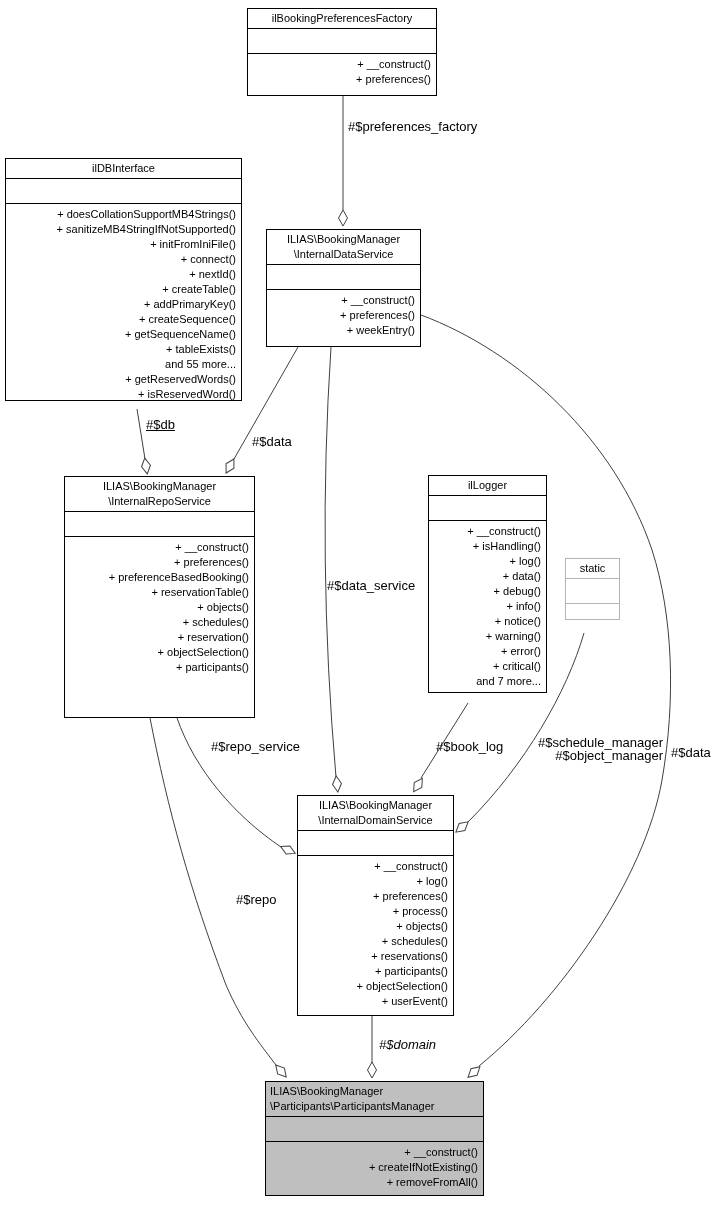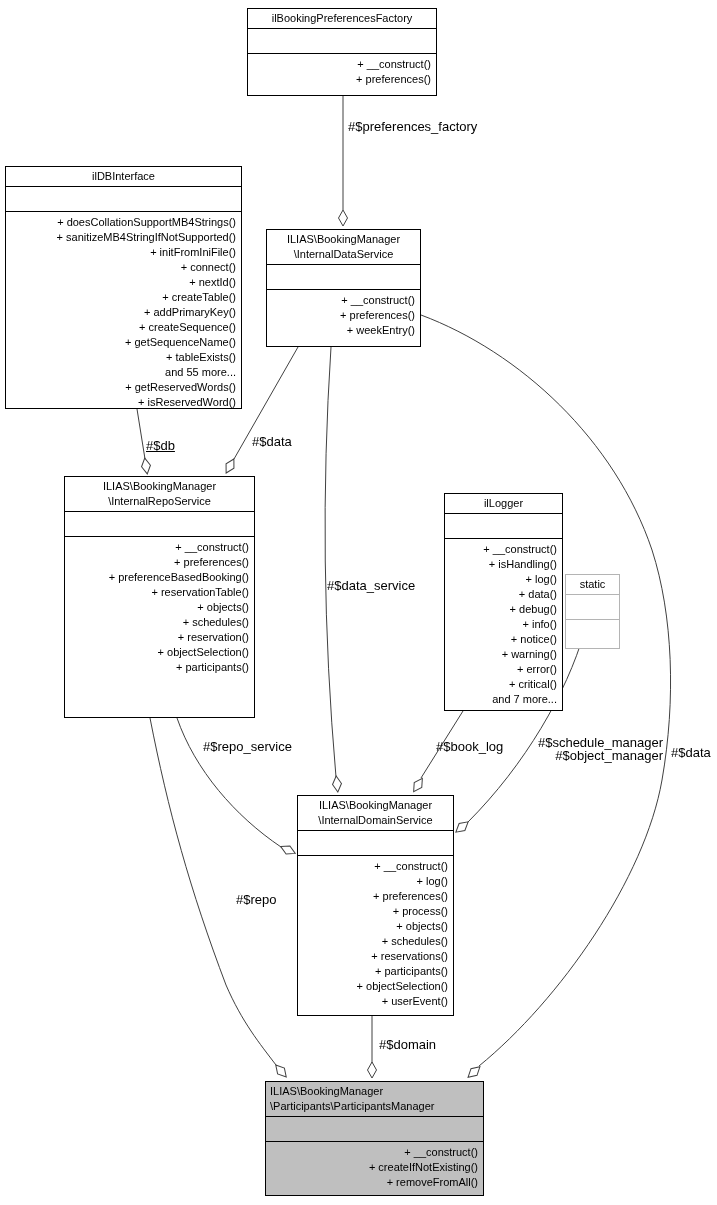--- a/index.html
+++ b/index.html
@@ -67,21 +67,21 @@
 
   <div class="cls" style="left:247px;top:8px;width:190px;height:88px;">
     <div class="cls-title">ilBookingPreferencesFactory</div>
     <div class="cls-attrs"></div>
     <div class="cls-methods">
         <div class="m">+ __construct()</div>
         <div class="m">+ preferences()</div>
       </div>
   </div>
 
-  <div class="cls" style="left:5px;top:166px;width:237px;height:243px;">
+  <div class="cls" style="left:5px;top:158px;width:237px;height:243px;">
     <div class="cls-title">ilDBInterface</div>
     <div class="cls-attrs"></div>
     <div class="cls-methods">
         <div class="m">+ doesCollationSupportMB4Strings()</div>
         <div class="m">+ sanitizeMB4StringIfNotSupported()</div>
         <div class="m">+ initFromIniFile()</div>
         <div class="m">+ connect()</div>
         <div class="m">+ nextId()</div>
         <div class="m">+ createTable()</div>
         <div class="m">+ addPrimaryKey()</div>
@@ -115,39 +115,39 @@
         <div class="m">+ preferenceBasedBooking()</div>
         <div class="m">+ reservationTable()</div>
         <div class="m">+ objects()</div>
         <div class="m">+ schedules()</div>
         <div class="m">+ reservation()</div>
         <div class="m">+ objectSelection()</div>
         <div class="m">+ participants()</div>
       </div>
   </div>
 
-  <div class="cls" style="left:428px;top:493px;width:119px;height:218px;margin-left:16px;">
+  <div class="cls" style="left:428px;top:475px;width:119px;height:218px;">
     <div class="cls-title">ilLogger</div>
     <div class="cls-attrs"></div>
     <div class="cls-methods">
         <div class="m">+ __construct()</div>
         <div class="m">+ isHandling()</div>
         <div class="m">+ log()</div>
         <div class="m">+ data()</div>
         <div class="m">+ debug()</div>
         <div class="m">+ info()</div>
         <div class="m">+ notice()</div>
         <div class="m">+ warning()</div>
         <div class="m">+ error()</div>
         <div class="m">+ critical()</div>
         <div class="m">and 7 more...</div>
       </div>
   </div>
 
-  <div class="cls lightborder" style="left:565px;top:558px;width:55px;height:75px;margin-top:16px;">
+  <div class="cls lightborder" style="left:565px;top:558px;width:55px;height:62px;">
     <div class="cls-title">static</div>
     <div class="cls-attrs"></div>
     <div class="cls-methods"></div>
   </div>
 
   <div class="cls" style="left:297px;top:795px;width:157px;height:221px;">
     <div class="cls-title">ILIAS\BookingManager
 \InternalDomainService</div>
     <div class="cls-attrs"></div>
     <div class="cls-methods">
@@ -169,24 +169,24 @@
 \Participants\ParticipantsManager</div>
     <div class="cls-attrs"></div>
     <div class="cls-methods">
         <div class="m">+ __construct()</div>
         <div class="m">+ createIfNotExisting()</div>
         <div class="m">+ removeFromAll()</div>
       </div>
   </div>
 
   <div class="edge-label" style="left:348px;top:120px;">#$preferences_factory</div>
-  <div class="edge-label" style="left:146px;top:439px;text-decoration:underline;">#$db</div>
+  <div class="edge-label" style="left:146px;top:418px;text-decoration:underline;">#$db</div>
   <div class="edge-label" style="left:252px;top:435px;">#$data</div>
   <div class="edge-label" style="left:327px;top:579px;">#$data_service</div>
-  <div class="edge-label" style="left:203px;top:740px;text-align:center;">#$repo_service</div>
+  <div class="edge-label" style="left:211px;top:740px;text-align:center;">#$repo_service</div>
   <div class="edge-label" style="left:436px;top:740px;">#$book_log</div>
   <div class="edge-label center" style="left:536px;top:736px;width:127px;">#$schedule_manager
 #$object_manager</div>
   <div class="edge-label" style="left:671px;top:746px;">#$data</div>
   <div class="edge-label" style="left:236px;top:893px;">#$repo</div>
-  <div class="edge-label" style="left:379px;top:1038px;">#$domain</div>
+  <div class="edge-label" style="left:379px;top:1038px;font-style:italic;">#$domain</div>
 
 </div>
 
 </body></html>

